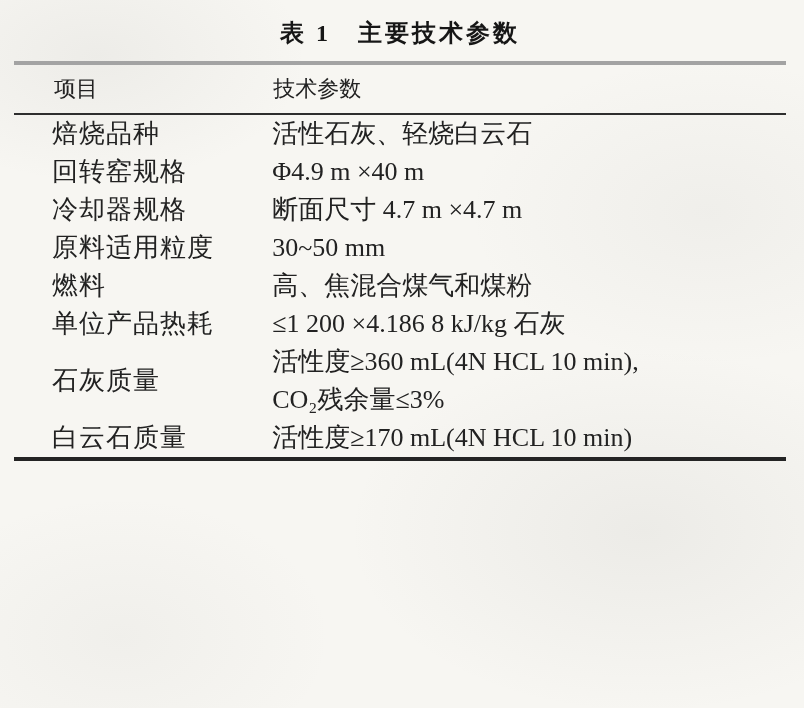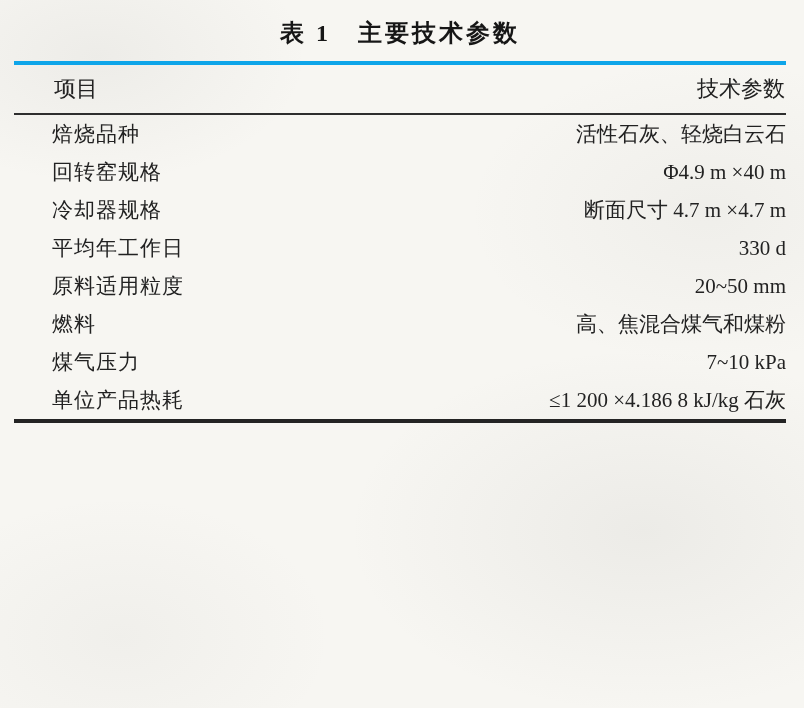--- a/index.html
+++ b/index.html
@@ -36,54 +36,54 @@
     letter-spacing: 3px;
     color: #161616;
   }
   table.params {
     margin-left: 14px;
     width: 772px;
     border-collapse: collapse;
     table-layout: fixed;
   }
   table.params {
-    border-top: 4px solid #0ea5e9;
+    border-top: 4px solid #a3a3a3;
     border-bottom: 4px solid #242424;
   }
   thead th {
     font-weight: normal;
     font-size: 22px;
     height: 46px;
     vertical-align: middle;
     border-bottom: 2px solid #2e2e2e;
     color: #222;
   }
   th.col-item {
     width: 30%;
     text-align: left;
     padding-left: 40px;
   }
   th.col-param {
     width: 70%;
-    text-align: right;
+    text-align: left;
   }
   tbody td {
-    font-size: 21px;
+    font-size: 26px;
     line-height: 38px;
     padding: 0;
     vertical-align: middle;
     color: #222;
   }
   td.item-cell {
     text-align: left;
     padding-left: 38px;
     letter-spacing: 1px;
   }
   td.param-cell {
-    text-align: right;
+    text-align: left;
     white-space: pre-line;
   }
 </style>
 </head>
 <body>
 
 <div class="page">
 
   <h2 class="table-title">表 1　主要技术参数</h2>
 
@@ -105,43 +105,44 @@
       <td class="param-cell">Φ4.9 m ×40 m</td>
     </tr>
 
 
     <tr>
       <td class="item-cell">冷却器规格</td>
       <td class="param-cell">断面尺寸 4.7 m ×4.7 m</td>
     </tr>
 
 
-    <tr>
-      <td class="item-cell">平均年工作日</td>
-      <td class="param-cell">330 d</td>
-    </tr>
 
     <tr>
       <td class="item-cell">原料适用粒度</td>
-      <td class="param-cell">20~50 mm</td>
+      <td class="param-cell">30~50 mm</td>
     </tr>
 
     <tr>
       <td class="item-cell">燃料</td>
       <td class="param-cell">高、焦混合煤气和煤粉</td>
     </tr>
 
 
-    <tr>
-      <td class="item-cell">煤气压力</td>
-      <td class="param-cell">7~10 kPa</td>
-    </tr>
 
     <tr>
       <td class="item-cell">单位产品热耗</td>
       <td class="param-cell">≤1 200 ×4.186 8 kJ/kg 石灰</td>
     </tr>
 
+    <tr>
+      <td class="item-cell">石灰质量</td>
+      <td class="param-cell">活性度≥360 mL(4N HCL 10 min),
+CO₂残余量≤3%</td>
+    </tr>
 
+    <tr>
+      <td class="item-cell">白云石质量</td>
+      <td class="param-cell">活性度≥170 mL(4N HCL 10 min)</td>
+    </tr>
   </tbody>
   </table>
 
 </div>
 
 </body></html>

